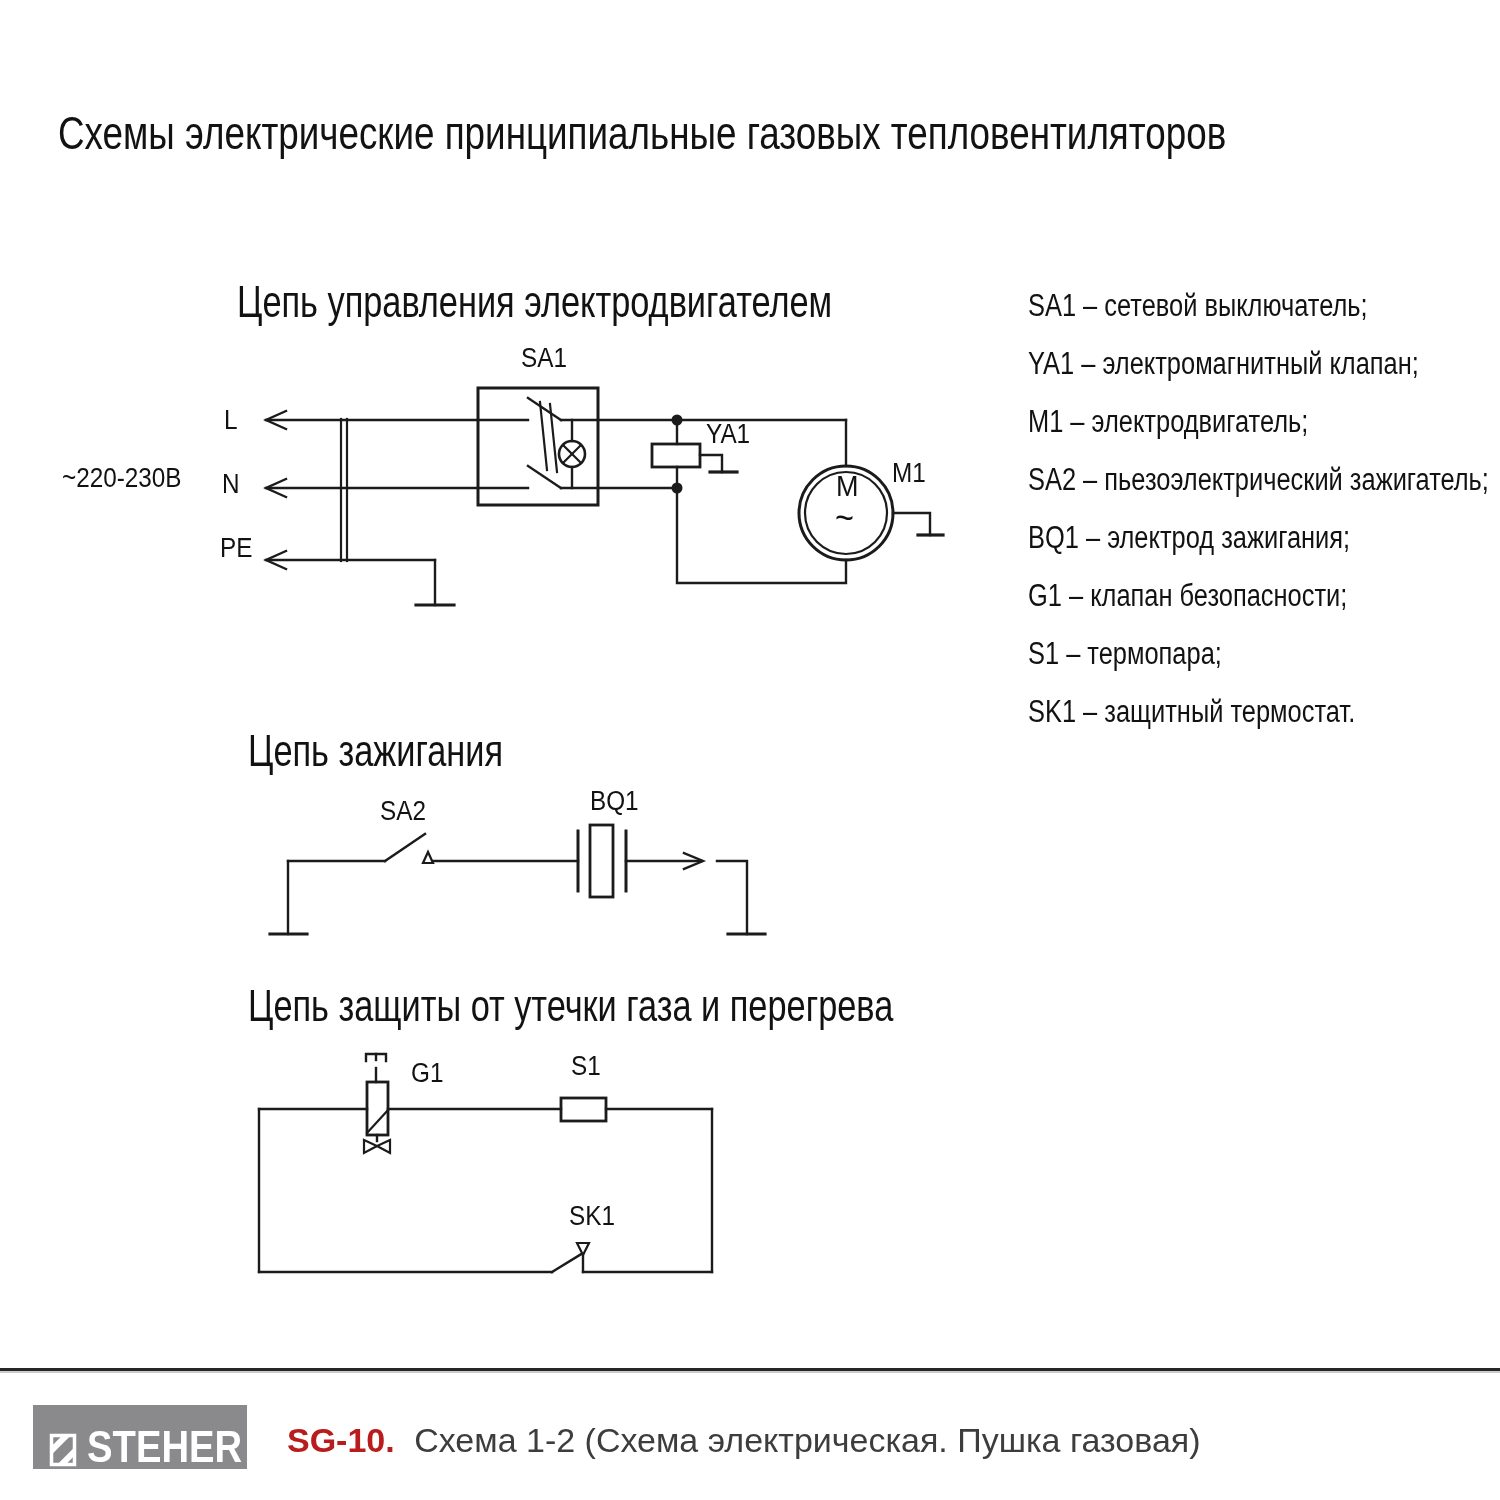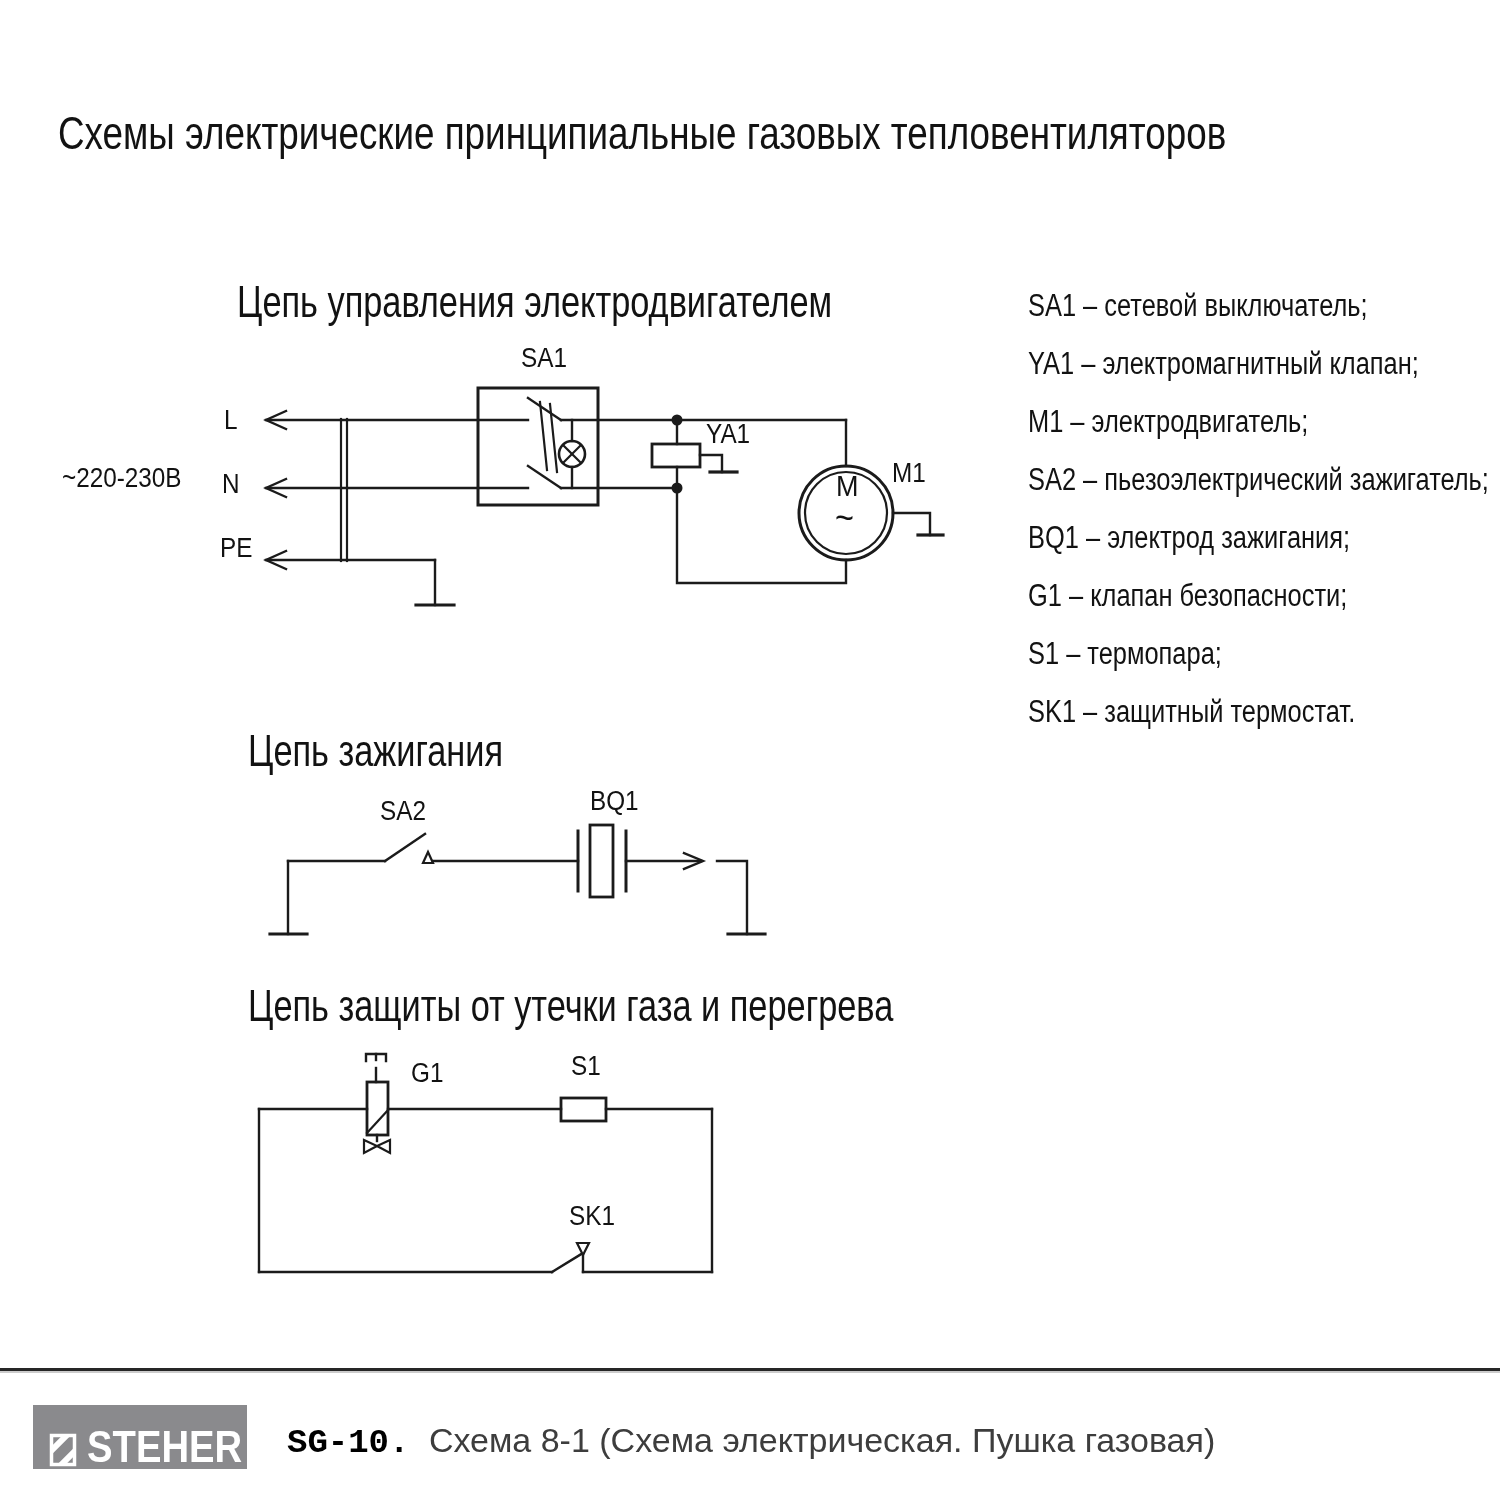--- a/index.html
+++ b/index.html
@@ -16,21 +16,21 @@
   .legend-item{font-size:31px;line-height:31px;white-space:nowrap;transform:scaleX(0.82);
                transform-origin:0 0;color:#121212;}
   .divider-dark{position:absolute;left:0;top:1368px;width:1500px;height:3px;background:#262626;}
   .divider-light{position:absolute;left:0;top:1371px;width:1500px;height:2px;background:#cccccc;}
   .logo{position:absolute;left:33px;top:1405px;width:214px;height:64px;background:#8a8a8d;
         display:flex;align-items:flex-end;}
   .logo-mark{margin-left:14px;flex:0 0 auto;display:block;}
   .logo-text{color:#ffffff;font-weight:bold;font-size:45px;line-height:1;letter-spacing:0px;
              transform:scaleX(0.85);transform-origin:0 50%;margin-left:8px;}
   .footer-line{position:absolute;left:287px;top:1423px;font-size:34px;line-height:1;white-space:nowrap;}
-  .footer-code{font-weight:bold;color:#000000;font-family:Liberation Mono, monospace;}
+  .footer-code{font-weight:bold;color:#b91c1c;}
   .footer-caption{font-weight:normal;color:#3d3d3d;margin-left:10px;}
 </style>
 </head>
 <body>
 
 <div class="page">
 
   <svg class="wires" width="1500" height="1500" viewBox="0 0 1500 1500" fill="none" stroke="#1b1b1b" stroke-width="2.4" stroke-linecap="square" stroke-linejoin="miter">
 
     <g>
@@ -205,16 +205,16 @@
       <g clip-path="url(#mk)" stroke="#ffffff" stroke-width="6">
         <line x1="-4" y1="28" x2="28" y2="-4"></line>
         <line x1="4" y1="44" x2="38" y2="10"></line>
       </g>
     </svg>
     <div class="logo-text">STEHER</div>
   </div>
 
   <div class="footer-line">
     <span class="footer-code">SG-10.</span>
-    <span class="footer-caption">Схема 8-1 (Схема электрическая. Пушка газовая)</span>
+    <span class="footer-caption">Схема 1-2 (Схема электрическая. Пушка газовая)</span>
   </div>
 
 </div>
 
 </body></html>

